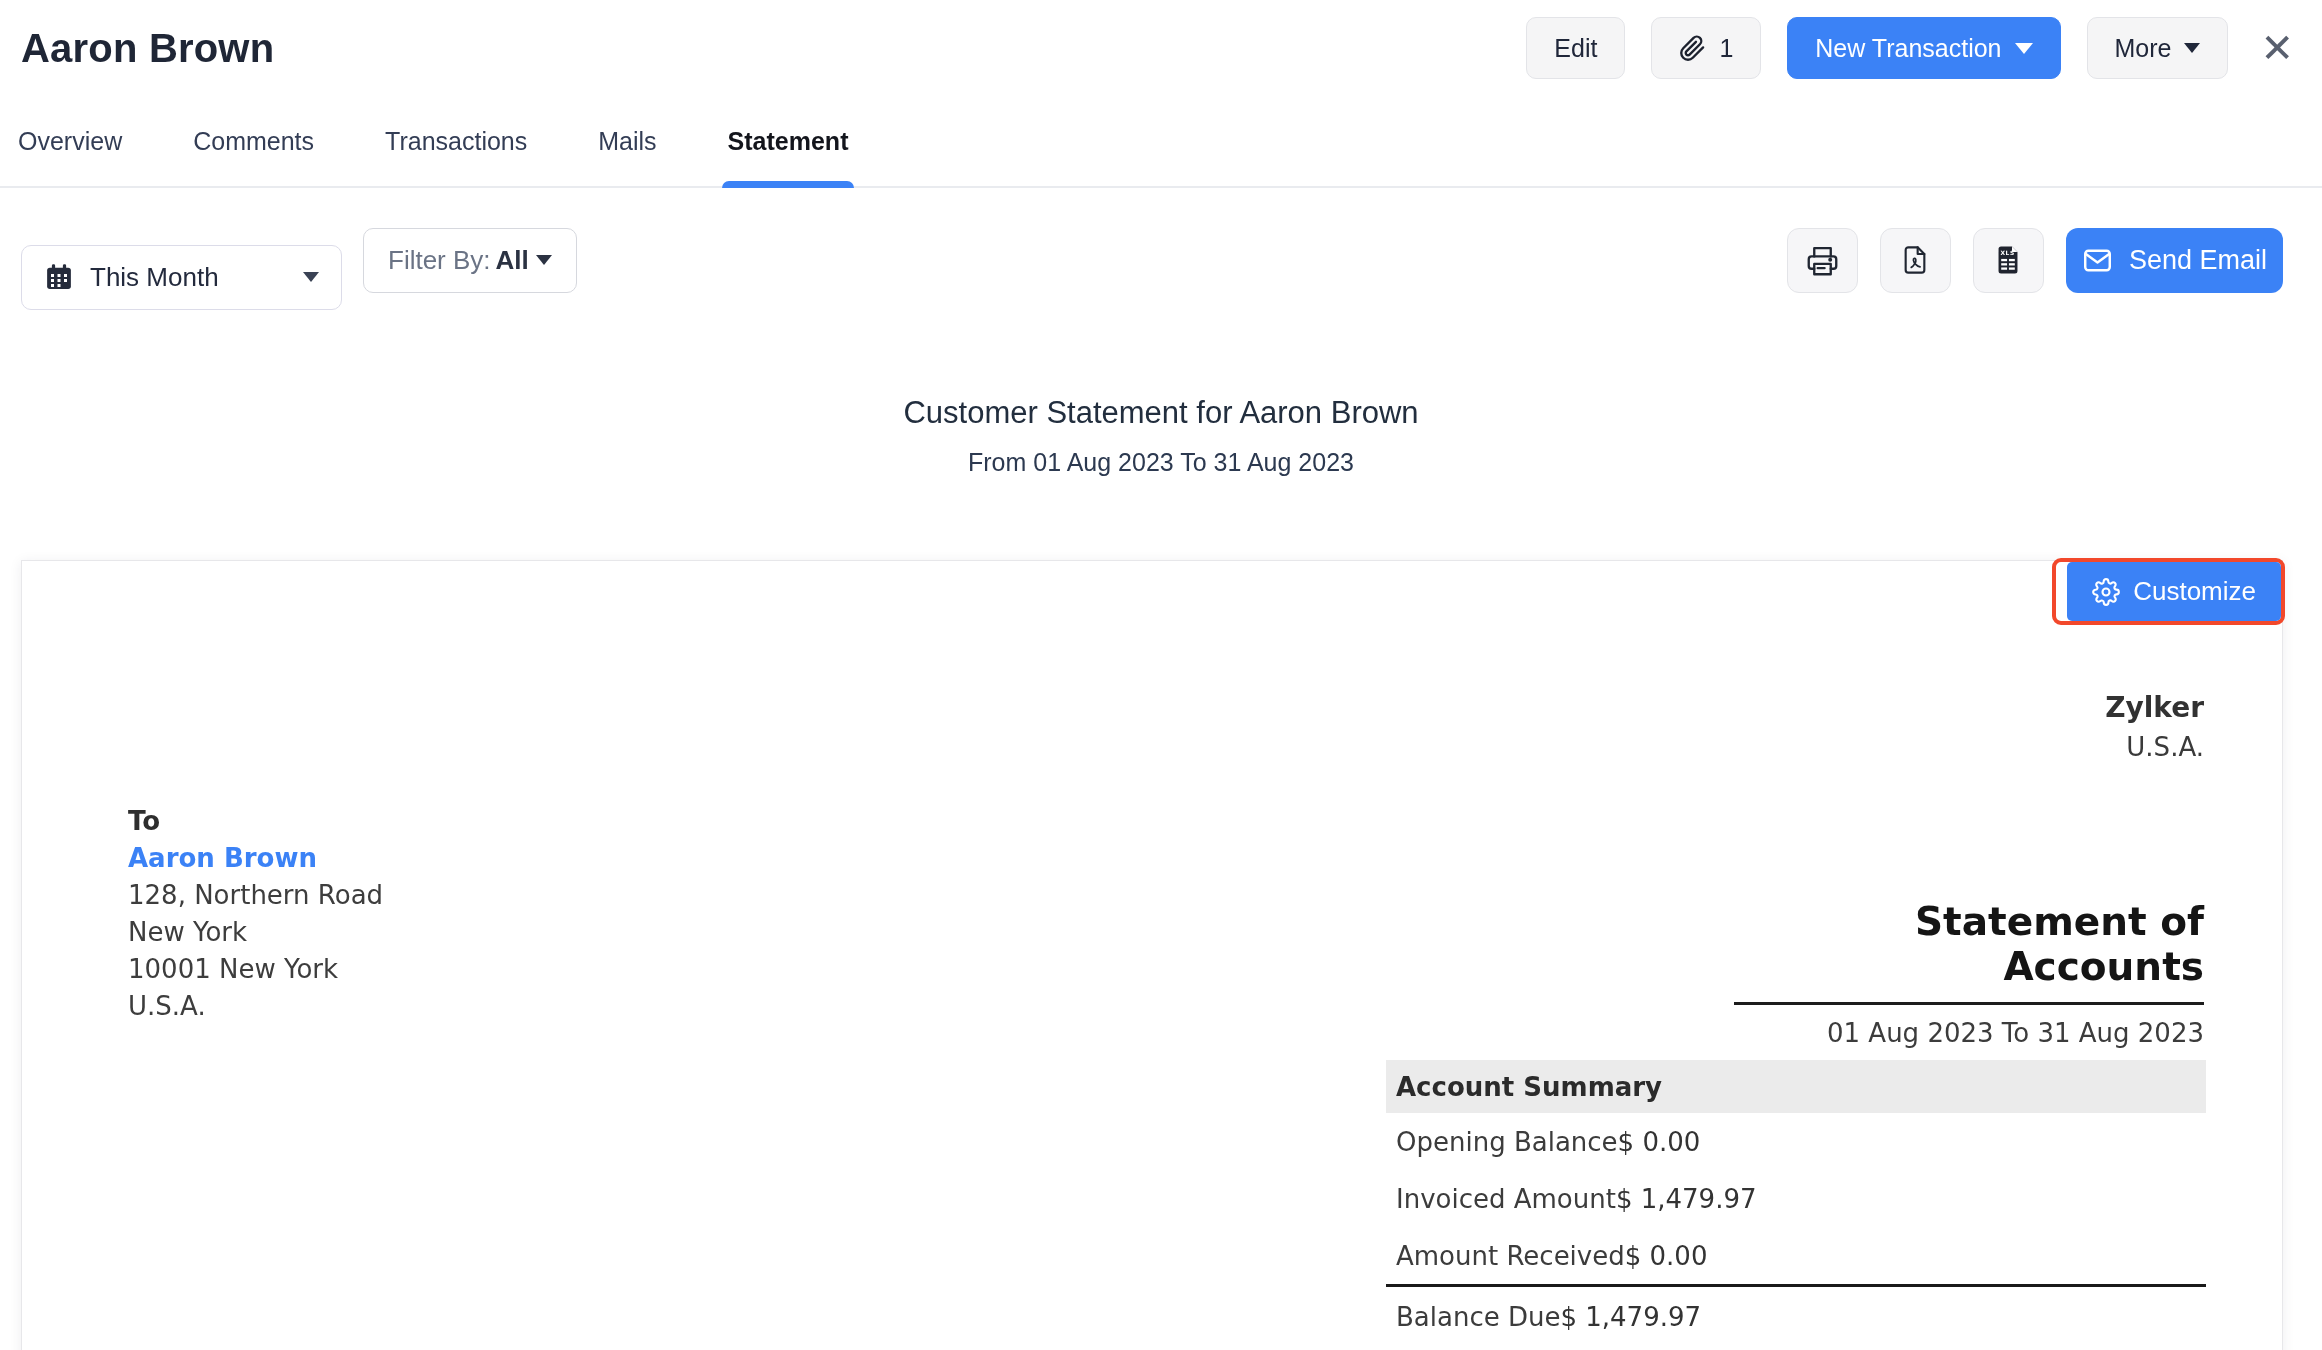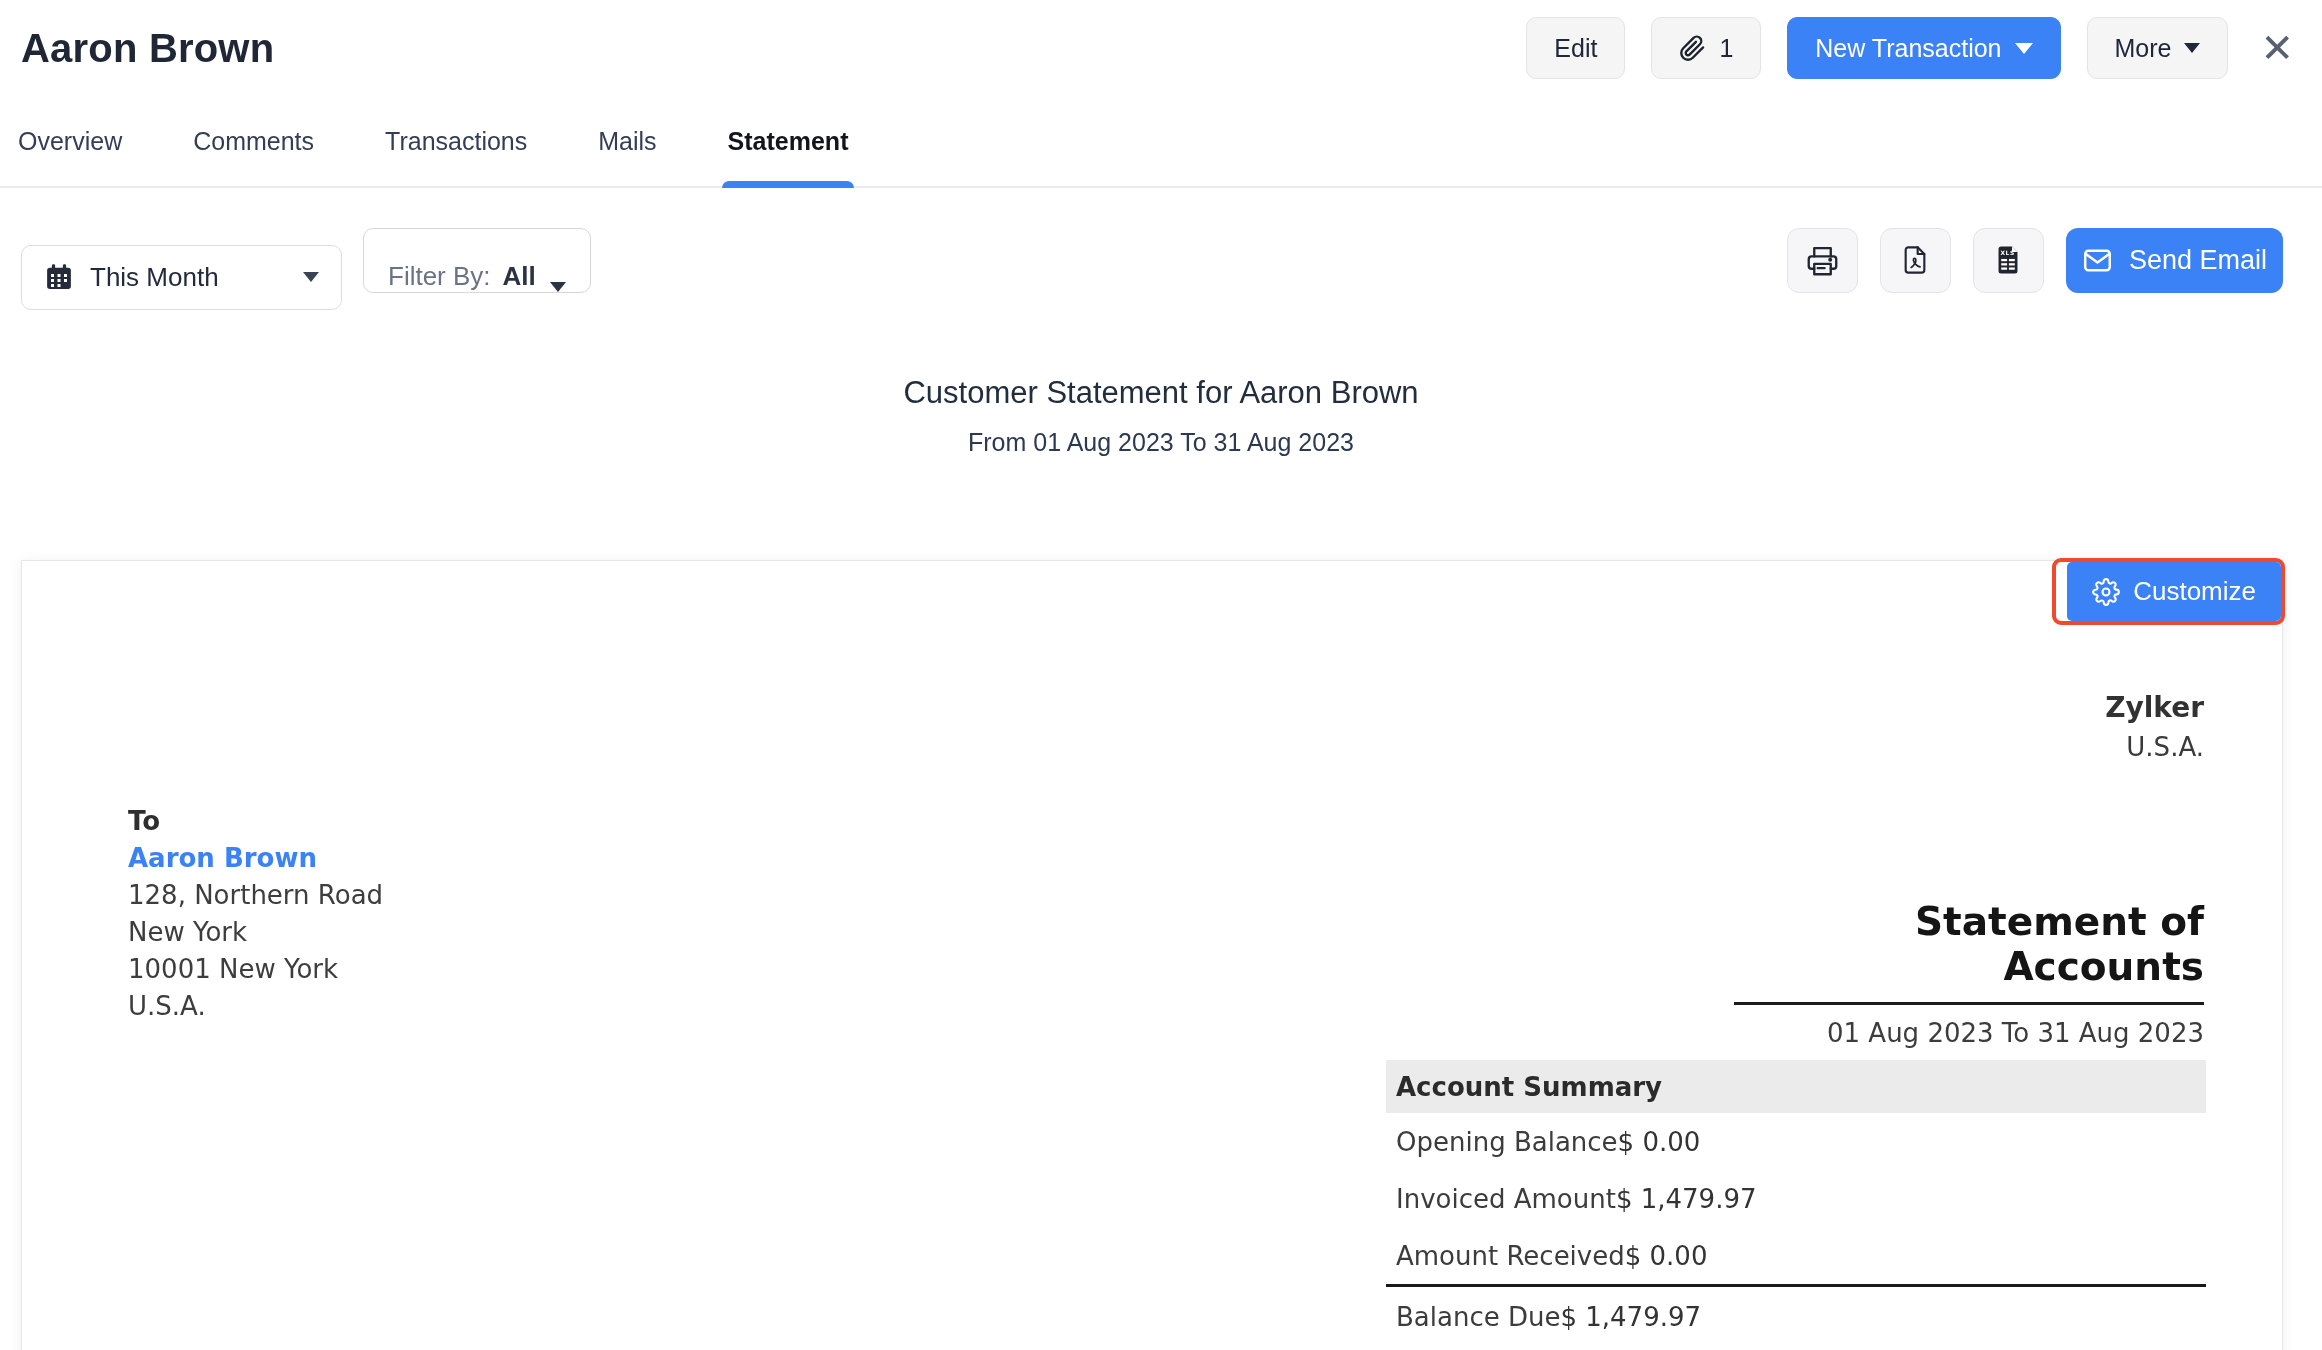--- a/index.html
+++ b/index.html
@@ -30,33 +30,33 @@
                  border-radius:7px 7px 0 0;}
 
   
   .toolbar{position:absolute;top:227px;left:21px;right:39px;height:66px;display:flex;align-items:center;}
   .toolbar-left{display:flex;gap:21px;align-items:center;}
   .range-btn{width:321px;height:65px;background:#fff;border:1px solid #dcdce9;border-radius:10px;
              display:flex;align-items:center;gap:16px;padding:0 22px;font-size:26px;color:#232a3d;
              cursor:pointer;box-sizing:border-box;font-family:inherit;margin-top:34px;}
   .range-btn .caret{margin-left:auto;color:#3a4254;}
   .filter-btn{height:65px;background:#fff;border:1px solid #d6d8de;border-radius:10px;display:flex;
-              align-items:flex-end;gap:10px;padding:0 24px;font-size:26px;cursor:pointer;
+              align-items:center;gap:3px;padding:0 24px;font-size:26px;cursor:pointer;
               box-sizing:border-box;font-family:inherit;}
   .filter-label{color:#6a7385;}
   .filter-value{color:#2b3242;font-weight:600;margin-left:2px;}
   .filter-btn .caret{color:#2b3242;margin-left:4px;}
   .toolbar-right{margin-left:auto;display:flex;gap:22px;align-items:center;}
   .icon-btn{width:71px;height:65px;background:#f6f6f8;border:1px solid #e3e4e8;border-radius:12px;
             display:flex;align-items:center;justify-content:center;cursor:pointer;padding:0;}
   .send-btn{height:65px;border-radius:12px;background:#3b82f6;color:#fff;font-size:27px;display:flex;
             gap:16px;align-items:center;padding:0 16px;border:none;cursor:pointer;font-family:inherit;}
 
   
-  .statement-header{position:absolute;top:375px;left:0;right:0;text-align:center;}
+  .statement-header{position:absolute;top:395px;left:0;right:0;text-align:center;}
   .sh-title{font-size:31px;color:#222e3e;}
   .sh-period{font-size:25px;color:#2c3950;margin-top:17px;}
 
   
   .doc-card{position:absolute;left:21px;top:560px;width:2262px;height:820px;background:#fff;
             border:1px solid #e7e7ea;box-shadow:0 2px 12px rgba(40,44,63,.08);box-sizing:border-box;
             font-family:"DejaVu Sans",sans-serif;}
   .customize-wrap{position:absolute;top:-3px;right:-3px;border:4px solid #f2482b;border-radius:9px;
                   background:#fff;padding-left:11px;}
   .customize-btn{display:flex;align-items:center;gap:13px;background:#3b82f6;color:#fff;font-size:26px;

